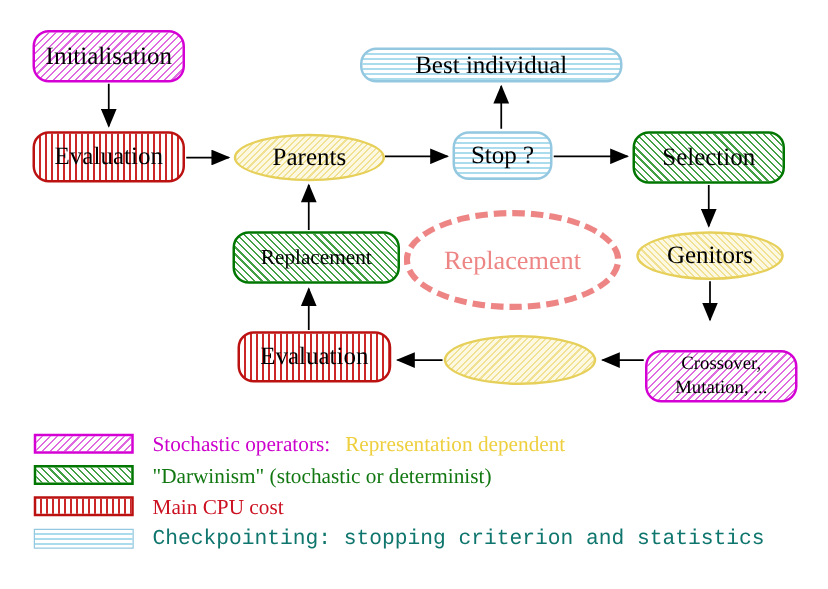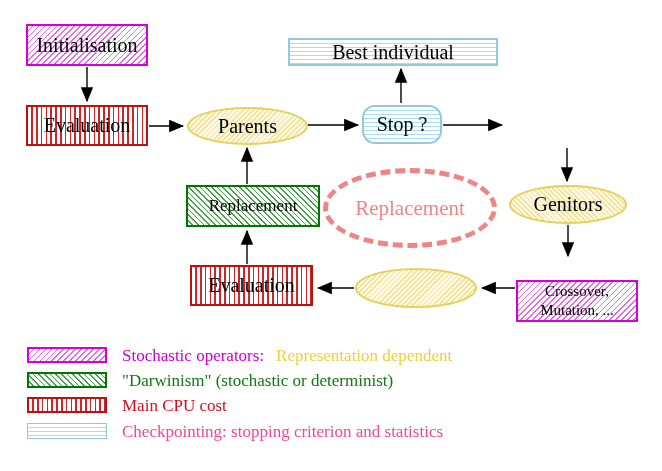--- a/index.html
+++ b/index.html
@@ -6,20 +6,21 @@
   .canvas {
     position:relative; width:662px; height:471px; background:#ffffff;
     font-family:"Liberation Serif","DejaVu Serif",serif; overflow:hidden;
   }
   svg.arrows { position:absolute; left:0; top:0; width:662px; height:471px; pointer-events:none; }
 
   .node {
     position:absolute; display:flex; align-items:center; justify-content:center;
     color:#000; font-size:20px; box-sizing:border-box; text-align:center;
     white-space:nowrap;
+    border-radius:13px;
   }
 
   
   .p-magenta { border:2px solid #d400d4;
     background:repeating-linear-gradient(135deg,#ffffff 0px,#ffffff 3px,#e06ae0 3px,#e06ae0 4.2px); }
   .p-green { border:2px solid #007700;
     background:repeating-linear-gradient(45deg,#ffffff 0px,#ffffff 2.8px,#44a044 2.8px,#44a044 4px); }
   .p-red { border:2px solid #bb1111;
     background:repeating-linear-gradient(90deg,#ffffff 0px,#ffffff 3.2px,#cc2626 3.2px,#cc2626 4.8px);text-align:center; }
   .p-cyan { border:2px solid #94c8e0;
@@ -51,21 +52,21 @@
   #sw-darwinism     { top:372px; }
   #sw-cpu           { top:397px; }
   #sw-checkpointing { top:423px; border-width:1.5px;
     background:repeating-linear-gradient(180deg,#ffffff 0px,#ffffff 2.6px,#aadcee 2.6px,#aadcee 4px); }
 
   .legend-text { position:absolute; left:122px; font-size:17px; white-space:nowrap; }
   #lt-stochastic    { top:346px; color:#cc00cc; }
   #lt-stochastic .suffix { color:#eecf3e; margin-left:12px; }
   #lt-darwinism     { top:371px; color:#117711; }
   #lt-cpu           { top:396px; color:#cc1122; }
-  #lt-checkpointing { top:422px; color:#ec4899; }
+  #lt-checkpointing { top:422px; color:#0f766e;font-family:Liberation Mono, monospace; }
 </style>
 </head>
 <body>
 
 <div class="canvas">
 
   <svg class="arrows" viewBox="0 0 662 471">
     <defs>
       <marker id="ah" viewBox="0 0 12 10" refX="11" refY="5" markerWidth="11" markerHeight="9" orient="auto">
         <path d="M0,0 L12,5 L0,10 z" fill="#000"></path>
@@ -82,20 +83,21 @@
     <line x1="354" y1="288" x2="318" y2="288" stroke="#000" stroke-width="1.4" marker-end="url(#ah)"></line>
     <line x1="247" y1="264" x2="247" y2="231" stroke="#000" stroke-width="1.4" marker-end="url(#ah)"></line>
     <line x1="247" y1="184" x2="247" y2="148" stroke="#000" stroke-width="1.4" marker-end="url(#ah)"></line>
   </svg>
 
   <div id="n-init" class="node p-magenta">Initialisation</div>
   <div id="n-best" class="node p-cyan">Best individual</div>
   <div id="n-eval1" class="node p-red">Evaluation</div>
   <div id="n-parents" class="node p-yellow">Parents</div>
   <div id="n-stop" class="node p-cyan">Stop ?</div>
+  <div id="n-selection" class="node p-green">Selection</div>
   <div id="n-replacement" class="node p-green">Replacement</div>
   <div id="n-generation" class="node">Replacement</div>
   <div id="n-genitors" class="node p-yellow-rev">Genitors</div>
   <div id="n-eval2" class="node p-red">Evaluation</div>
   <div id="n-offspring" class="node p-yellow"></div>
   <div id="n-crossover" class="node p-magenta">
     <span>Crossover,</span>
     <span>Mutation, ...</span>
   </div>
 

